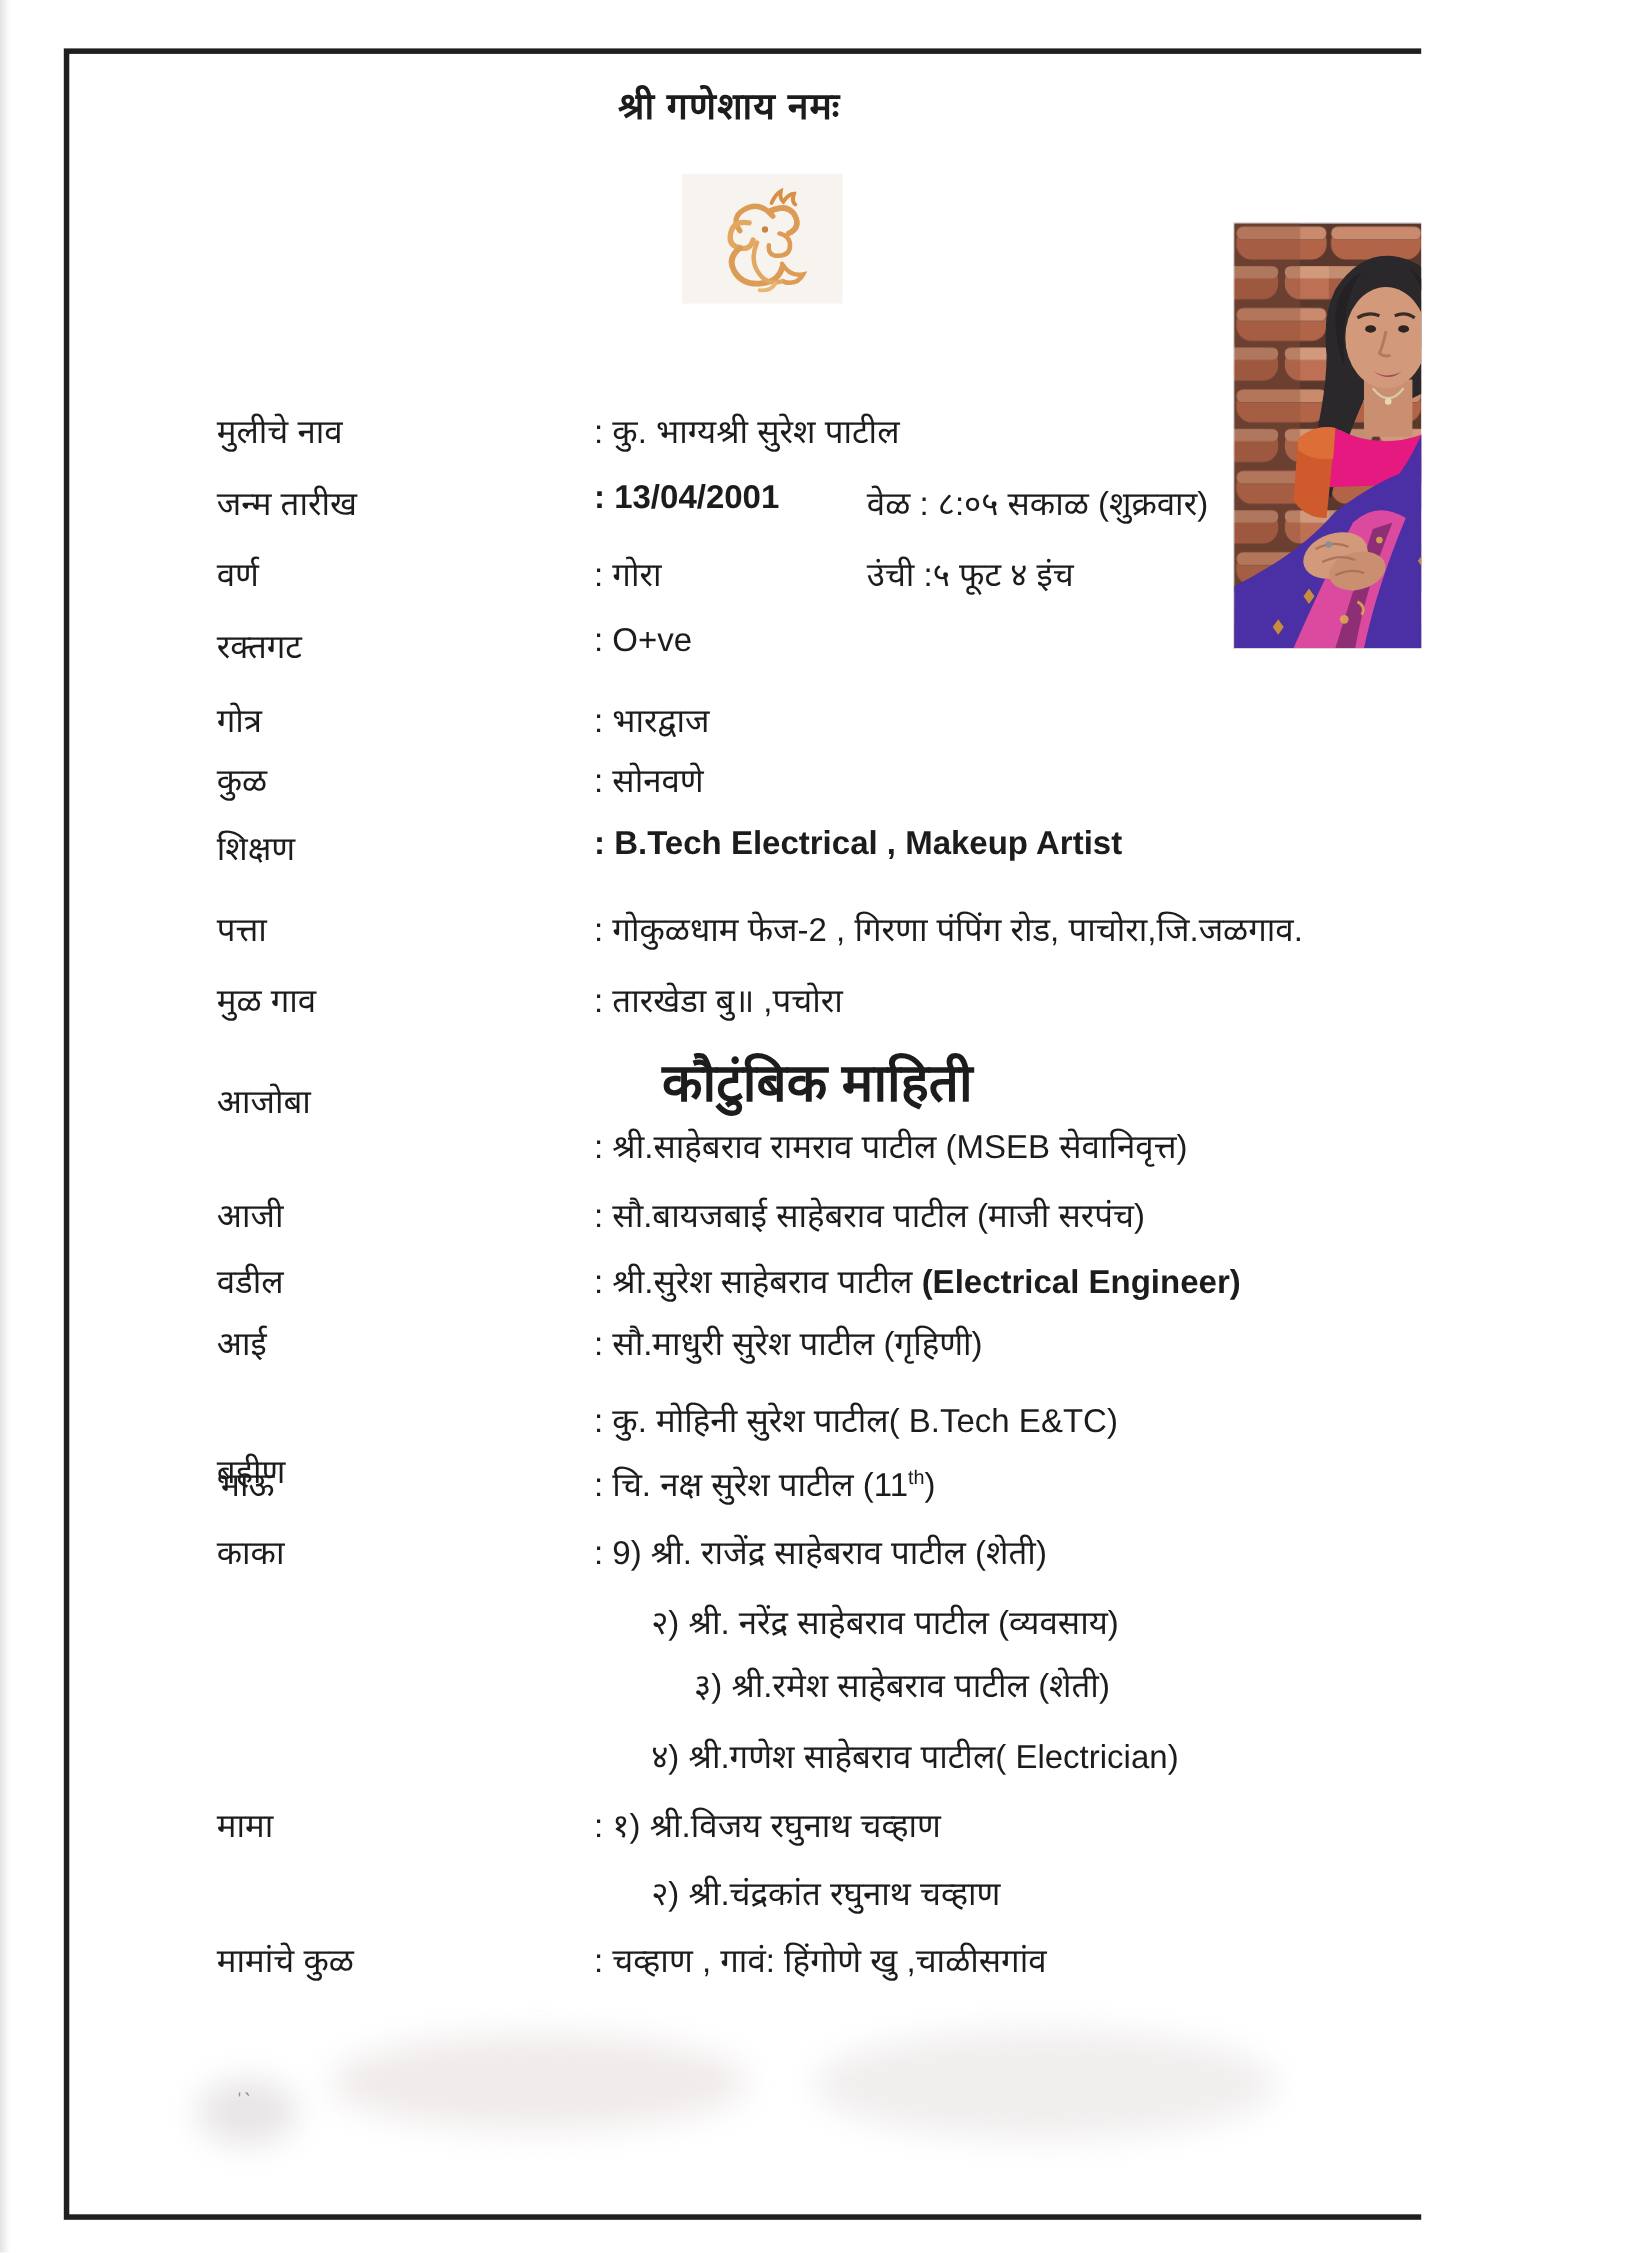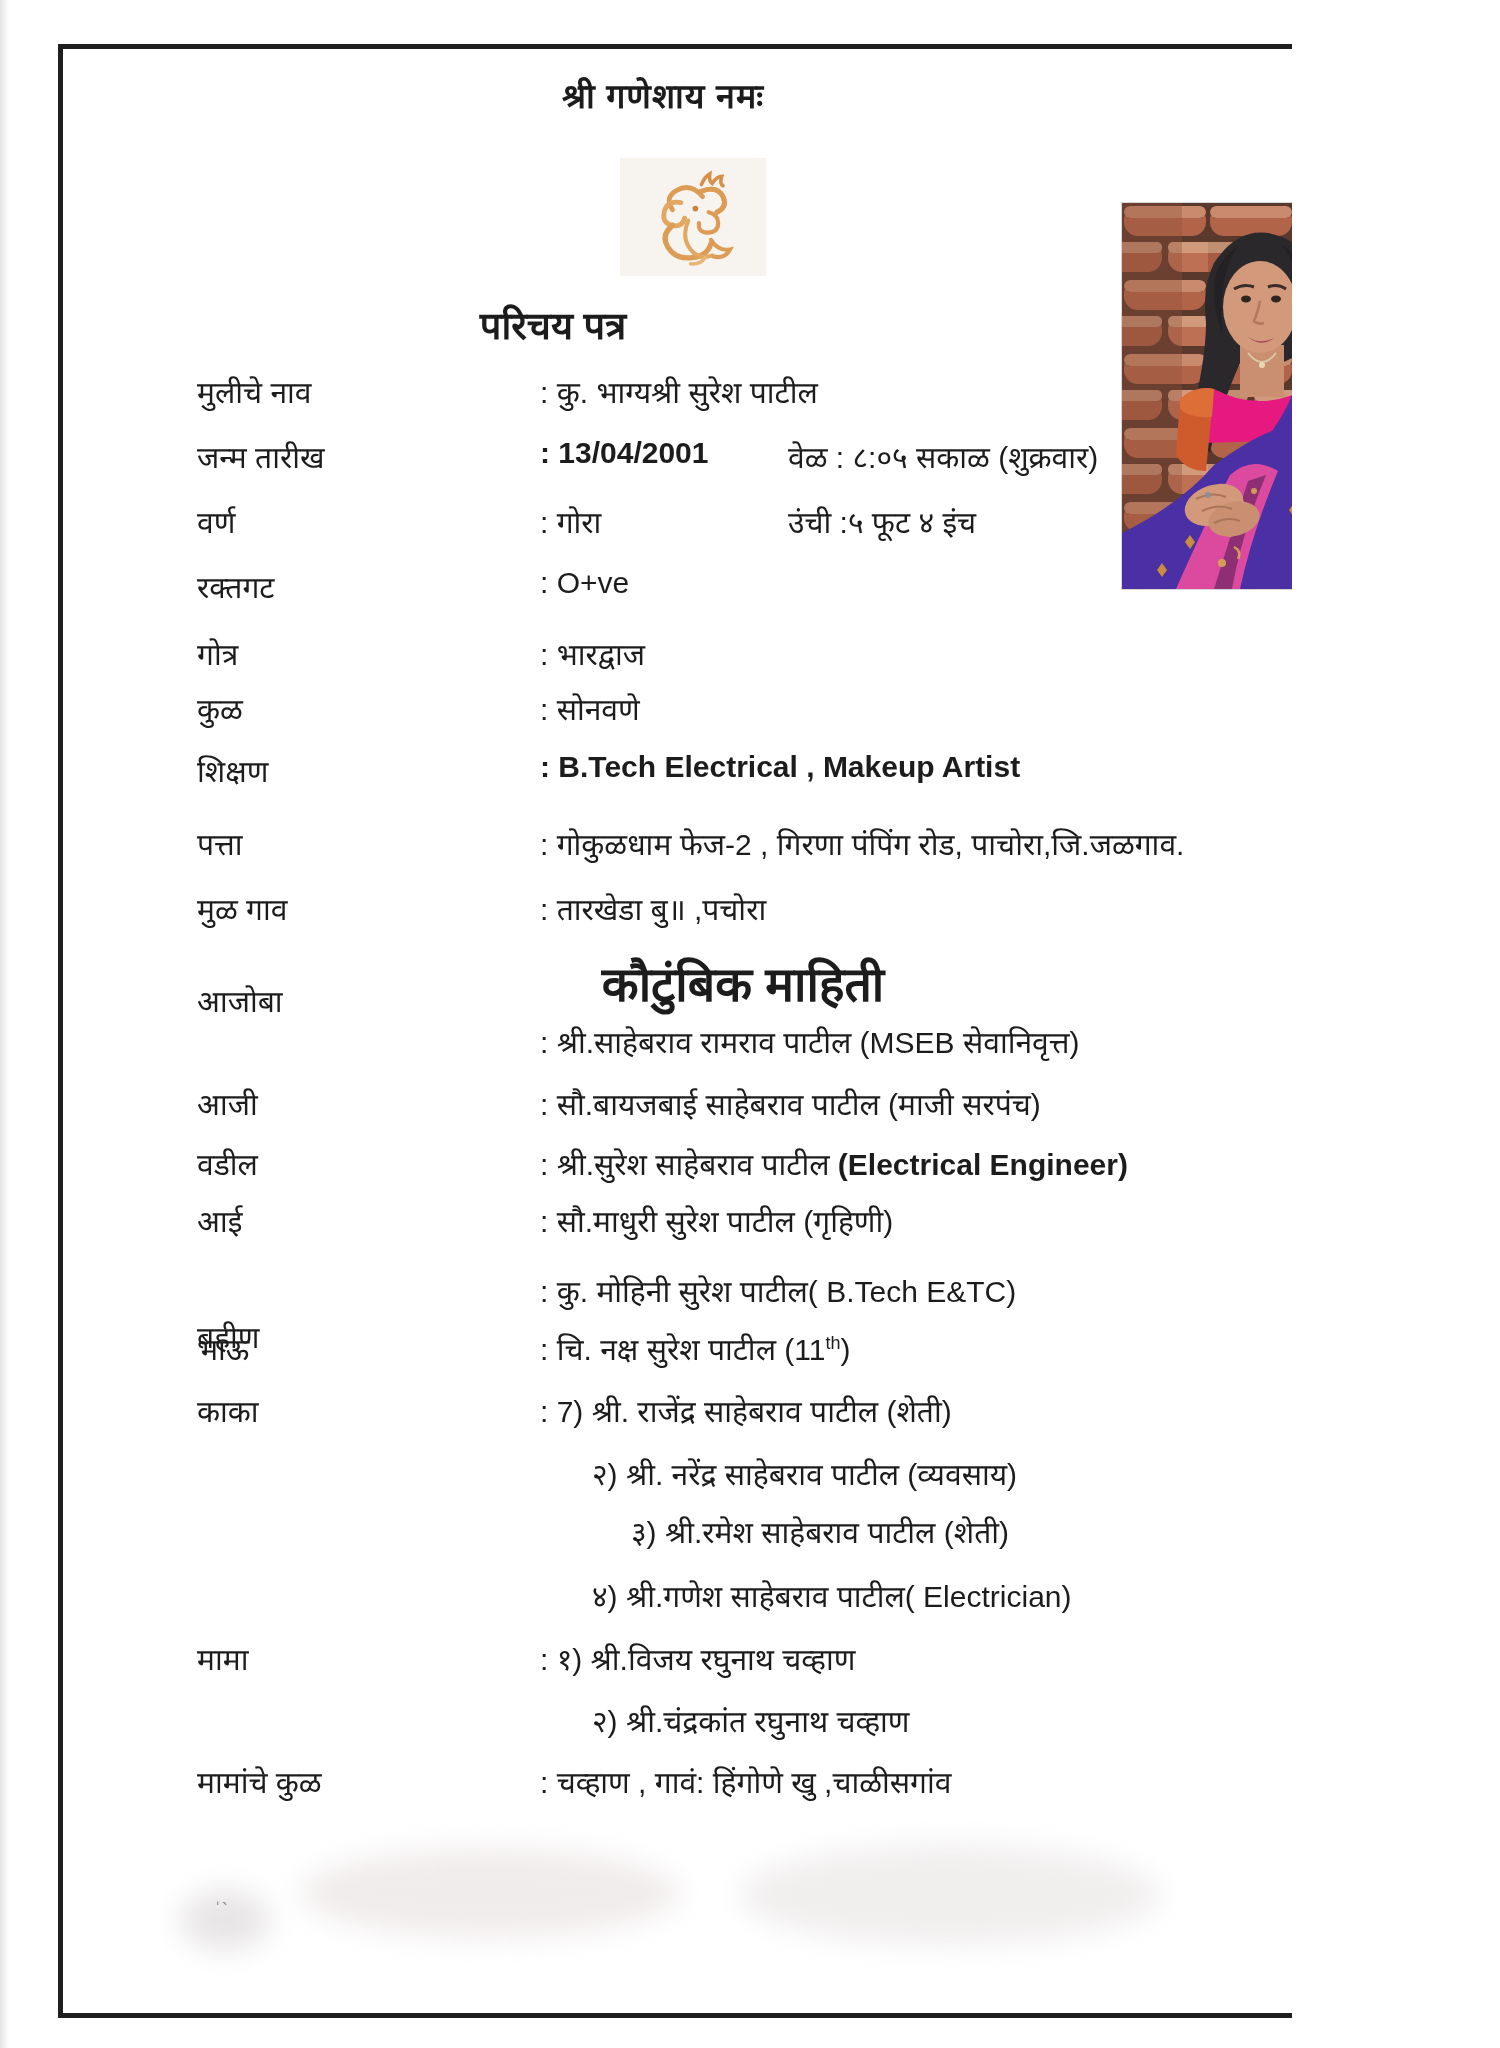--- a/index.html
+++ b/index.html
@@ -132,21 +132,20 @@
           <path d="M40 360 l5 7 -5 7 -5 -7 Z"></path>
       </g>
 
       <ellipse cx="92" cy="302" rx="30" ry="20" fill="#d2997a" transform="rotate(-18 92 302)"></ellipse>
       <ellipse cx="112" cy="316" rx="26" ry="17" fill="#c98f70" transform="rotate(-14 112 316)"></ellipse>
       <path d="M74 296 q16 -8 30 -2 M80 308 q16 -8 30 -2 M92 320 q14 -7 26 -2" stroke="#a8755a" stroke-width="2" fill="none"></path>
       <circle cx="86" cy="292" r="3" fill="#8d8d96"></circle>
     </svg>
   </div>
 
-  <div class="doc-title">परिचय पत्र</div>
 
   <div id="personal-rows">
       <div class="row-label" style="top: 371px;">मुलीचे नाव</div>
       <div class="row-value" style="top: 371px;">: कु. भाग्यश्री सुरेश पाटील</div>
       <div class="row-label" style="top: 436px;">जन्म तारीख</div>
       <div class="row-value bold" style="top: 436px;">: 13/04/2001</div>
       <div class="row-extra" style="top: 436px;">वेळ : ८:०५ सकाळ (शुक्रवार)</div>
       <div class="row-label" style="top: 501px;">वर्ण</div>
       <div class="row-value" style="top: 501px;">: गोरा</div>
       <div class="row-extra" style="top: 501px;">उंची :५ फूट ४ इंच</div>
@@ -173,21 +172,21 @@
       <div class="row-value" style="top: 1083px;">: सौ.बायजबाई साहेबराव पाटील (माजी सरपंच)</div>
       <div class="row-label" style="top: 1143px;">वडील</div>
       <div class="row-value" style="top: 1143px;">: श्री.सुरेश साहेबराव पाटील <b>(Electrical Engineer)</b></div>
       <div class="row-label" style="top: 1200px;">आई</div>
       <div class="row-value" style="top: 1200px;">: सौ.माधुरी सुरेश पाटील (गृहिणी)</div>
       <div class="row-label" style="top: 1316px;">बहीण</div>
       <div class="row-value" style="top: 1270px;">: कु. मोहिनी सुरेश पाटील( B.Tech E&amp;TC)</div>
       <div class="row-label" style="top: 1328px;">भाऊ</div>
       <div class="row-value" style="top: 1328px;">: चि. नक्ष सुरेश पाटील (11<sup>th</sup>)</div>
       <div class="row-label" style="top: 1390px;">काका</div>
-      <div class="row-value" style="top: 1390px;">: 7) श्री. राजेंद्र साहेबराव पाटील (शेती)</div>
+      <div class="row-value" style="top: 1390px;">: 9) श्री. राजेंद्र साहेबराव पाटील (शेती)</div>
       <div class="cont-line" style="top: 1453px;">२) श्री. नरेंद्र साहेबराव पाटील (व्यवसाय)</div>
       <div class="cont-line" style="top: 1511px; margin-left: 39px;">३) श्री.रमेश साहेबराव पाटील (शेती)</div>
       <div class="cont-line" style="top: 1575px;">४) श्री.गणेश साहेबराव पाटील( Electrician)</div>
       <div class="row-label" style="top: 1638px;">मामा</div>
       <div class="row-value" style="top: 1638px;">: १) श्री.विजय रघुनाथ चव्हाण</div>
       <div class="cont-line" style="top: 1700px;">२) श्री.चंद्रकांत रघुनाथ चव्हाण</div>
       <div class="row-label" style="top: 1761px;">मामांचे कुळ</div>
       <div class="row-value" style="top: 1761px;">: चव्हाण , गावं: हिंगोणे खु ,चाळीसगांव</div>
     </div>
 

